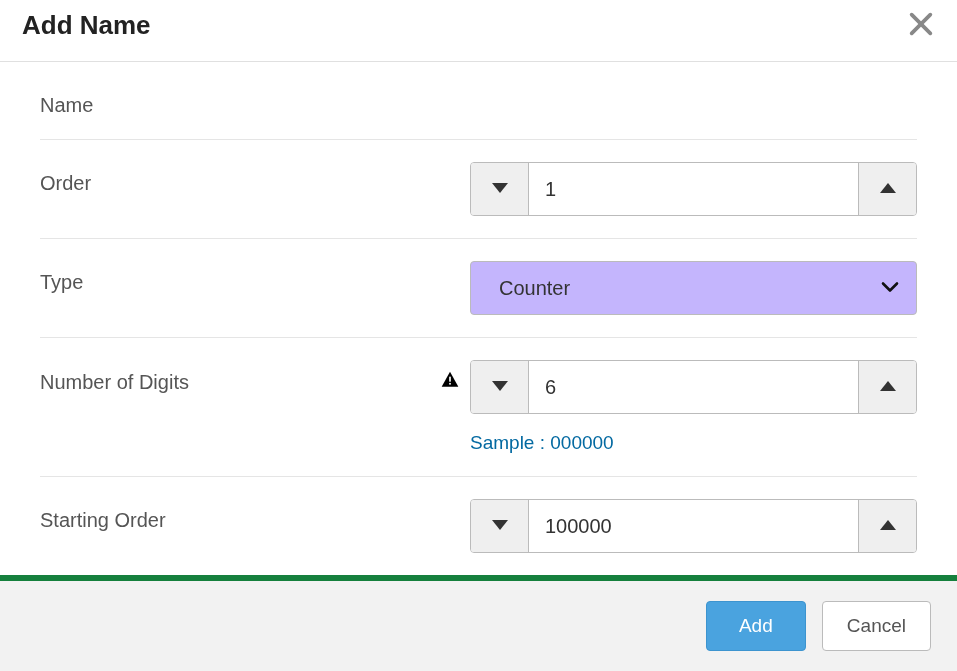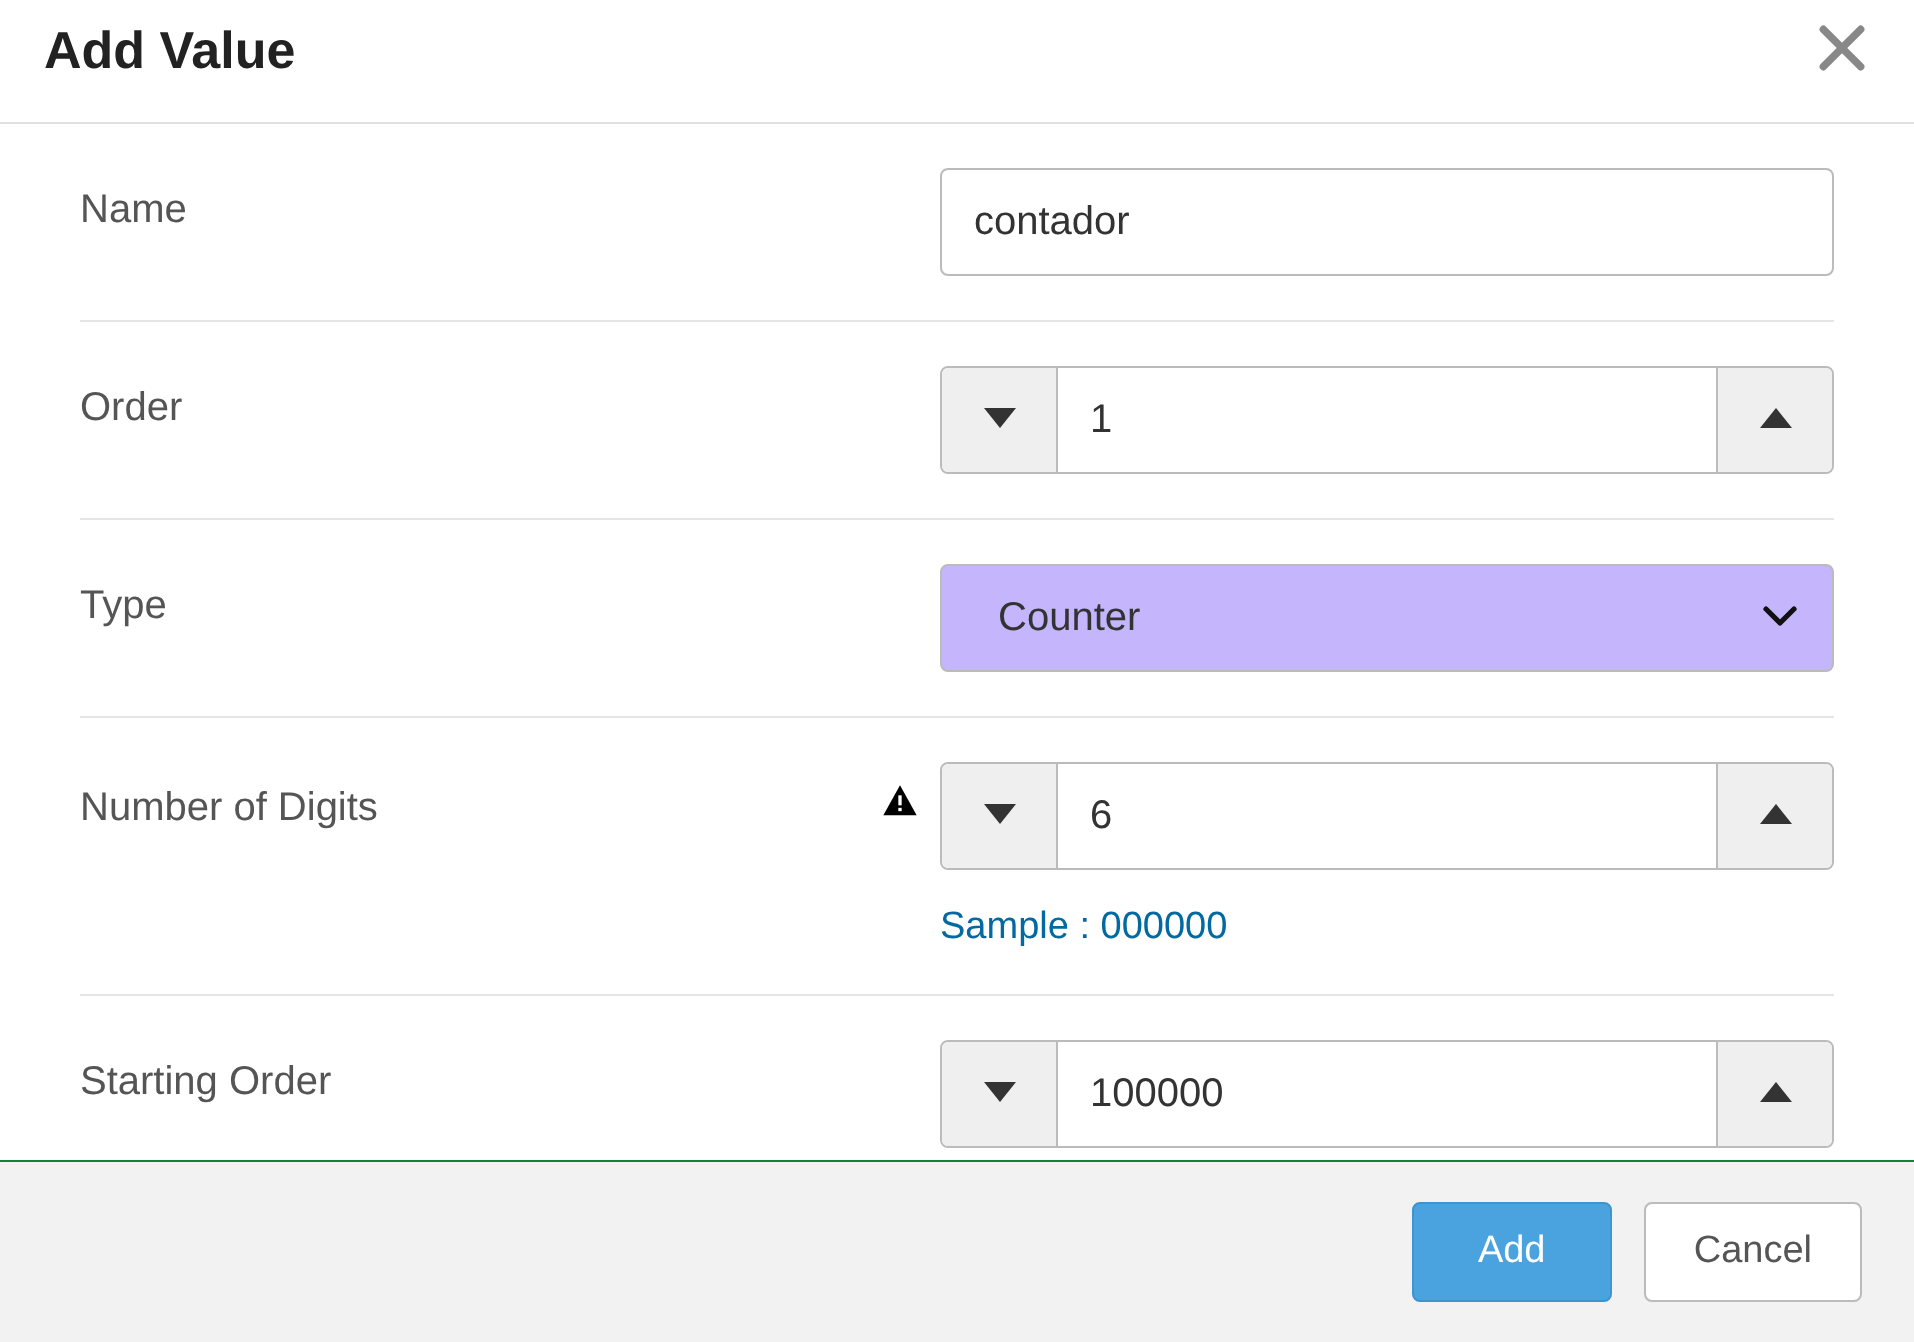--- a/index.html
+++ b/index.html
@@ -160,21 +160,21 @@
       width: 18px;
       height: 12px;
     }
     .hint-text {
       margin-top: 18px;
       font-size: 19px;
       color: #0369a1;
     }
     .dialog-footer {
       background: #f2f2f2;
-      border-top: 1px solid #15803d;
+      border-top: 6px solid #15803d;
       padding: 20px 26px;
       display: flex;
       justify-content: flex-end;
       gap: 16px;
     }
     .btn {
       height: 50px;
       min-width: 100px;
       padding: 0 24px;
       font-size: 19px;
@@ -194,38 +194,35 @@
       color: #555;
       border: 1px solid #bbb;
     }
   </style>
 </head>
 <body>
 
 <div class="dialog">
 
   <div class="dialog-header">
-    <div class="dialog-title">Add Value</div>
+    <div class="dialog-title">Add Name</div>
     <button class="close-btn">
       <span>
         <svg viewBox="0 0 24 24" fill="none" stroke="currentColor" stroke-width="3.2" stroke-linecap="round">
           <line x1="4" y1="4" x2="20" y2="20"></line>
           <line x1="20" y1="4" x2="4" y2="20"></line>
         </svg>
       </span>
     </button>
   </div>
 
   <div class="dialog-body">
 
     <div class="form-row">
       <div class="form-label">Name</div>
-      <div class="form-control-wrap">
-        <input type="text" class="text-input" value="contador" style="">
-      </div>
     </div>
 
     <div class="form-row">
       <div class="form-label">Order</div>
       <div class="form-control-wrap">
         <div class="stepper">
           <button class="stepper-btn dec">
             <span>
               <svg viewBox="0 0 16 10">
                   <polygon points="0,0 16,0 8,10" fill="#333"></polygon>

